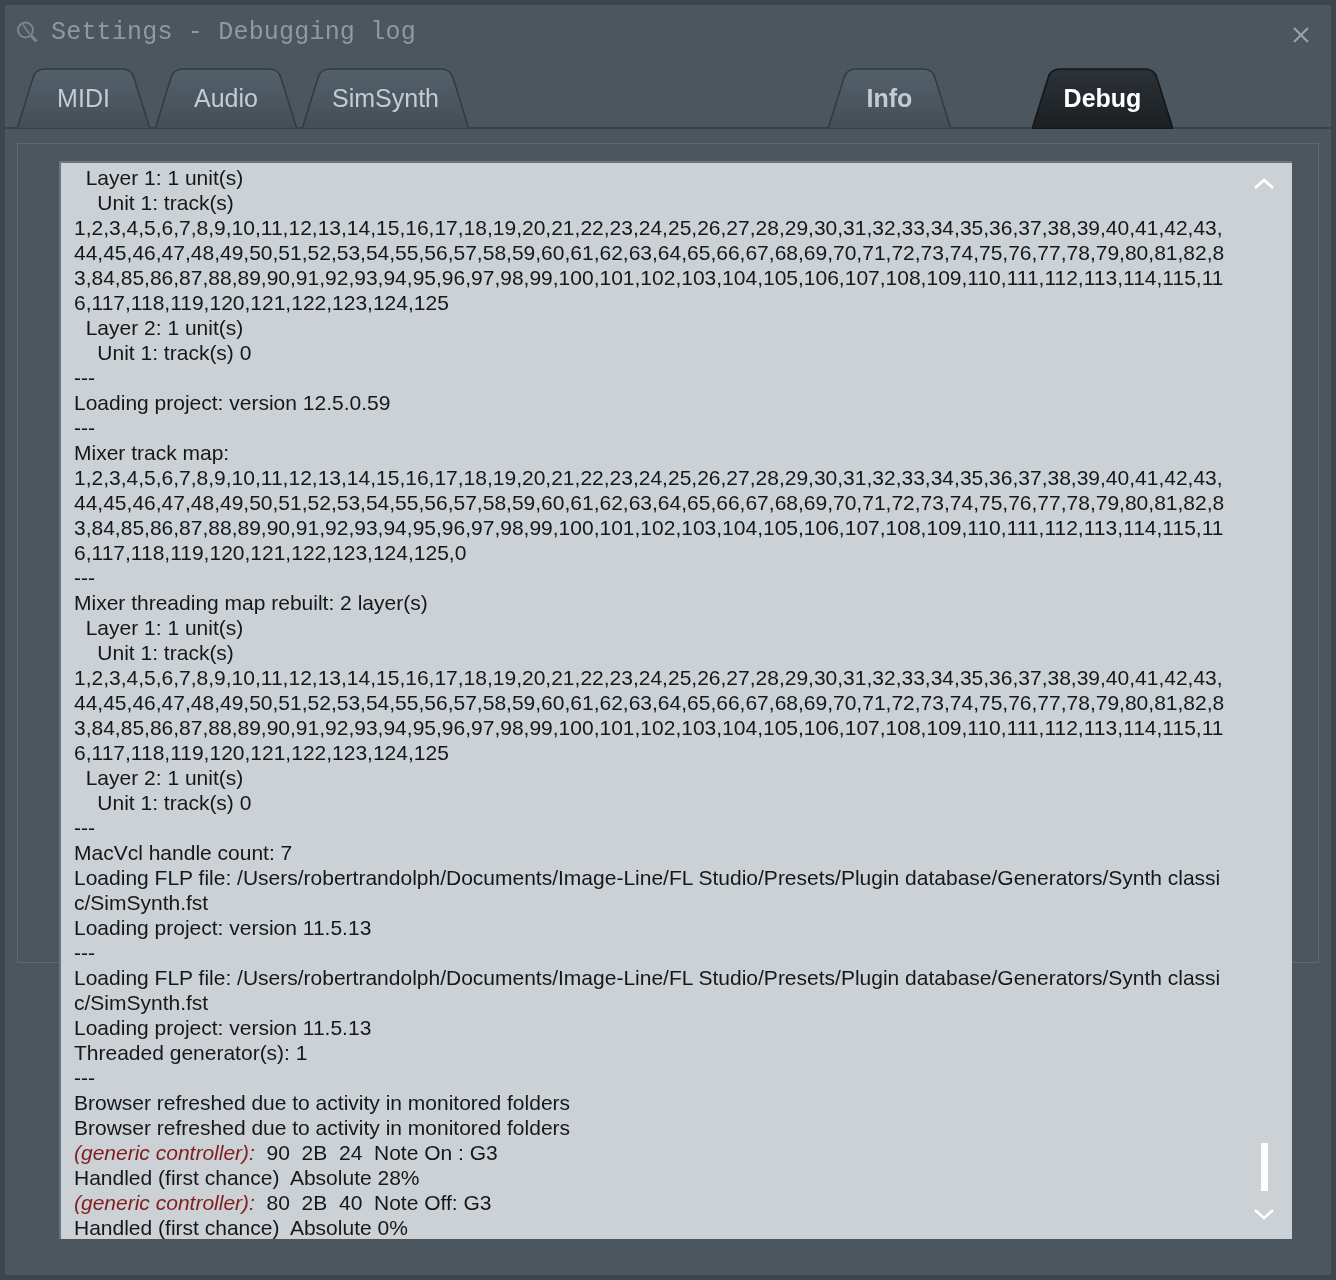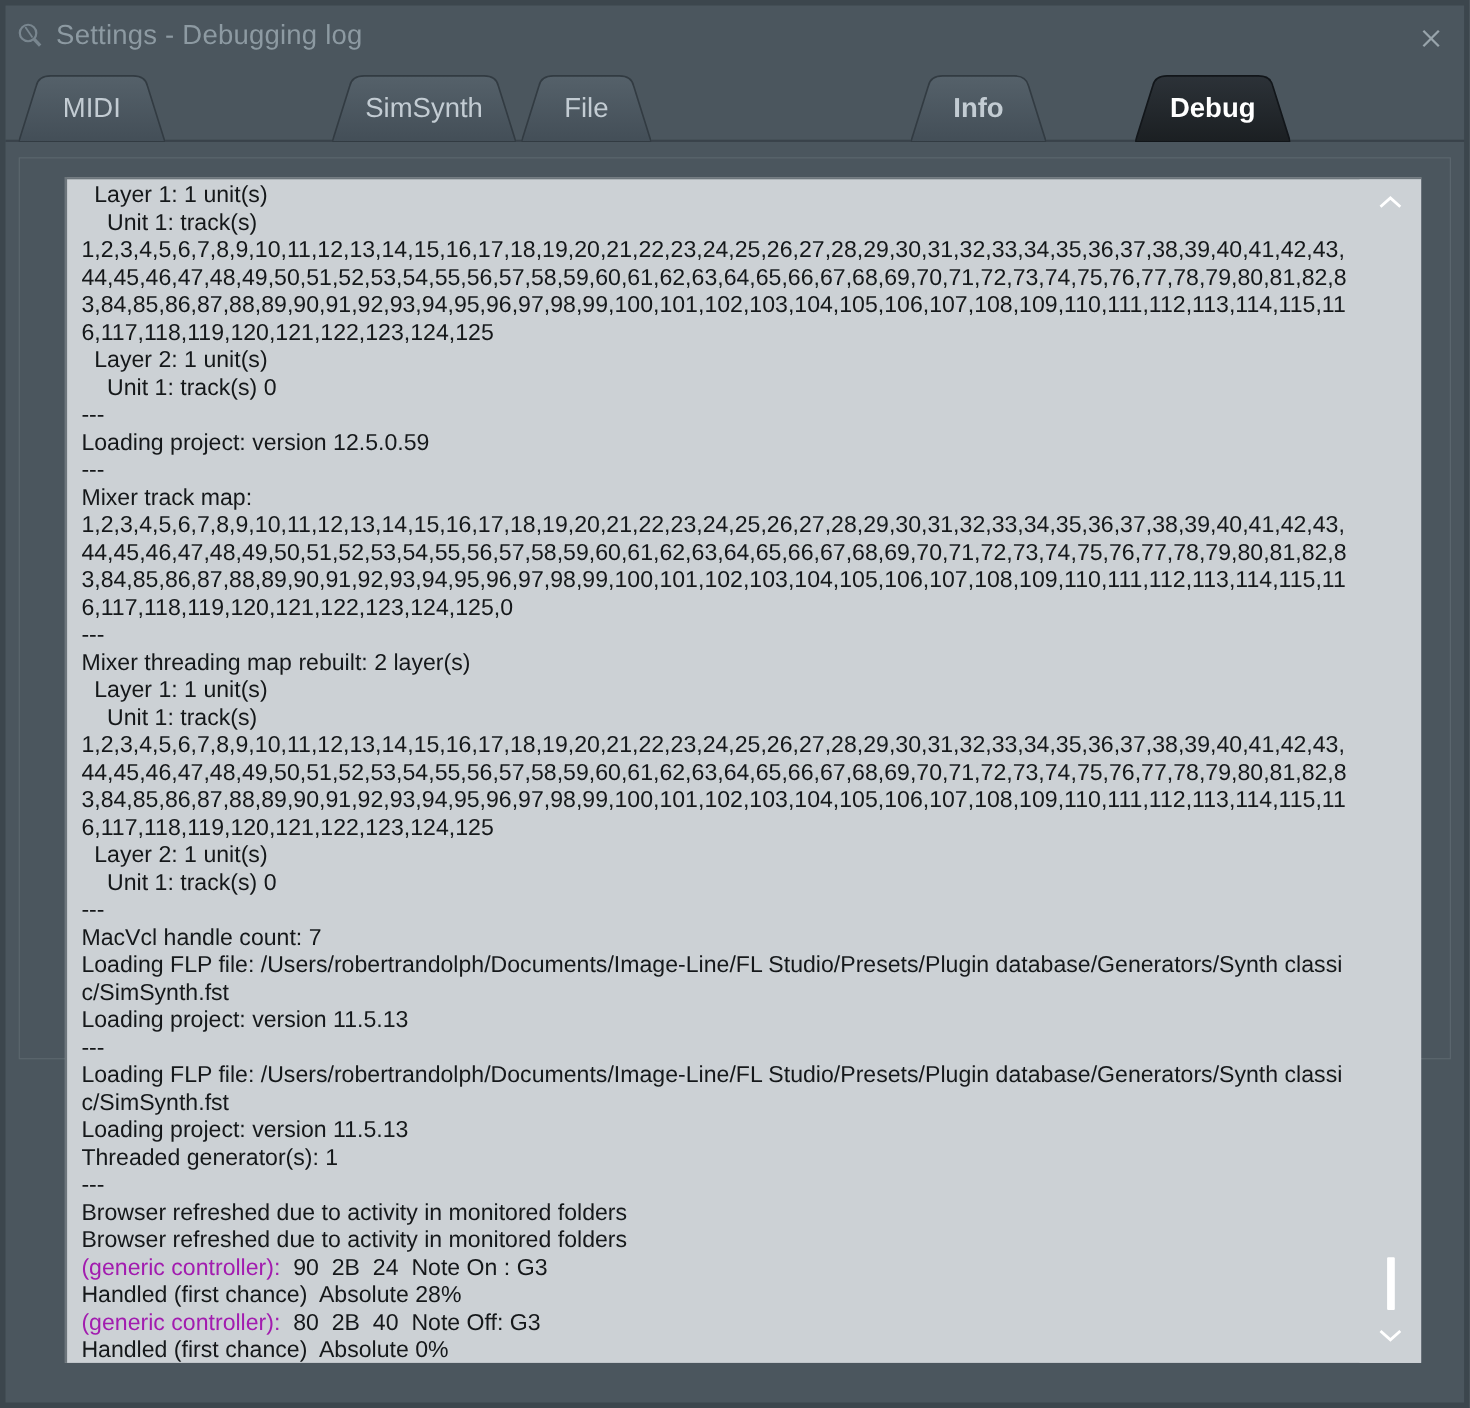--- a/index.html
+++ b/index.html
@@ -30,20 +30,21 @@
     width: 1326px;
     height: 58px;
   }
   #title-group {
     position: absolute;
     left: 10px;
     top: 13px;
     display: flex;
     align-items: center;
     gap: 10px;
+    font-family: Liberation Mono, monospace;
   }
   #search-icon {
     width: 26px;
     height: 26px;
     display: block;
   }
   #title-text {
     font-size: 25px;
     color: #8d9aa2;
     letter-spacing: 0.2px;
@@ -135,21 +136,21 @@
     top: 2px;
     width: 1160px;
     font-size: 21px;
     line-height: 25px;
     color: #15181a;
     white-space: pre-wrap;
     word-break: break-all;
   }
   #log-text .ln { display: block; }
   #log-text .wrap { word-break: break-all; }
-  #log-text .dim { color: #a21caf; }
+  #log-text .dim { color: #7f1d1d; font-style: italic; }
 
   
   #scrollbar {
     position: absolute;
     right: 0;
     top: 0;
     width: 56px;
     height: 100%;
     background: #ccd1d5;
   }
@@ -207,43 +208,43 @@
           <defs>
             <linearGradient id="tg0" x1="0" y1="0" x2="0" y2="1">
               <stop offset="0%" stop-color="#55616a"></stop>
               <stop offset="100%" stop-color="#434e57"></stop>
             </linearGradient>
           </defs>
           <path d="M 0,62 L 16,11 Q 18,2 29,2 L 104,2 Q 115,2 117,11 L 133,62 Z" fill="url(#tg0)" stroke="#323b42" stroke-width="1.5"></path>
         </svg>
         <span class="label">MIDI</span>
       </div>
+      <div class="tab" style="left: 150px; width: 142px;">
+        <svg class="shape" viewBox="0 0 142 62" preserveAspectRatio="none">
+          <defs>
+            <linearGradient id="tg1" x1="0" y1="0" x2="0" y2="1">
+              <stop offset="0%" stop-color="#55616a"></stop>
+              <stop offset="100%" stop-color="#434e57"></stop>
+            </linearGradient>
+          </defs>
+          <path d="M 0,62 L 16,11 Q 18,2 29,2 L 113,2 Q 124,2 126,11 L 142,62 Z" fill="url(#tg1)" stroke="#323b42" stroke-width="1.5"></path>
+        </svg>
+        <span class="label">Audio</span>
+      </div>
       <div class="tab" style="left: 297px; width: 167px;">
         <svg class="shape" viewBox="0 0 167 62" preserveAspectRatio="none">
           <defs>
             <linearGradient id="tg2" x1="0" y1="0" x2="0" y2="1">
               <stop offset="0%" stop-color="#55616a"></stop>
               <stop offset="100%" stop-color="#434e57"></stop>
             </linearGradient>
           </defs>
           <path d="M 0,62 L 16,11 Q 18,2 29,2 L 138,2 Q 149,2 151,11 L 167,62 Z" fill="url(#tg2)" stroke="#323b42" stroke-width="1.5"></path>
         </svg>
         <span class="label">SimSynth</span>
-      </div>
-      <div class="tab" style="left: 469px; width: 118px;">
-        <svg class="shape" viewBox="0 0 118 62" preserveAspectRatio="none">
-          <defs>
-            <linearGradient id="tg3" x1="0" y1="0" x2="0" y2="1">
-              <stop offset="0%" stop-color="#55616a"></stop>
-              <stop offset="100%" stop-color="#434e57"></stop>
-            </linearGradient>
-          </defs>
-          <path d="M 0,62 L 16,11 Q 18,2 29,2 L 89,2 Q 100,2 102,11 L 118,62 Z" fill="url(#tg3)" stroke="#323b42" stroke-width="1.5"></path>
-        </svg>
-        <span class="label">File</span>
       </div>
       <div class="tab" style="left: 823px; width: 123px; font-weight: bold;">
         <svg class="shape" viewBox="0 0 123 62" preserveAspectRatio="none">
           <defs>
             <linearGradient id="tg5" x1="0" y1="0" x2="0" y2="1">
               <stop offset="0%" stop-color="#55616a"></stop>
               <stop offset="100%" stop-color="#434e57"></stop>
             </linearGradient>
           </defs>
           <path d="M 0,62 L 16,11 Q 18,2 29,2 L 94,2 Q 105,2 107,11 L 123,62 Z" fill="url(#tg5)" stroke="#323b42" stroke-width="1.5"></path>

